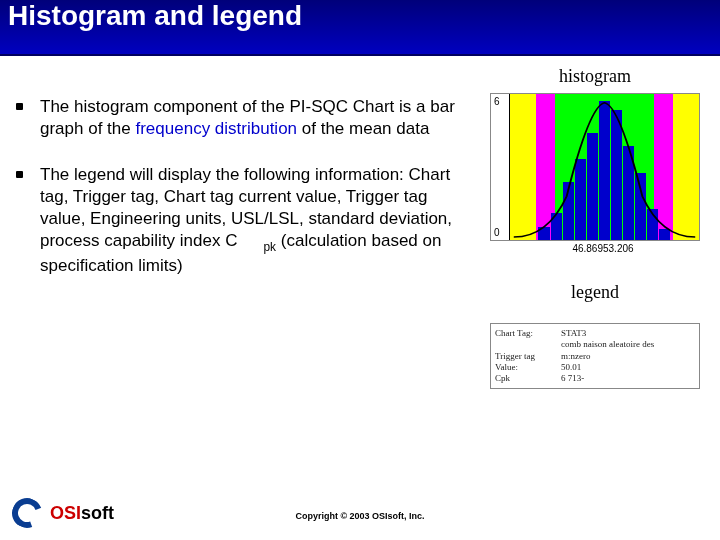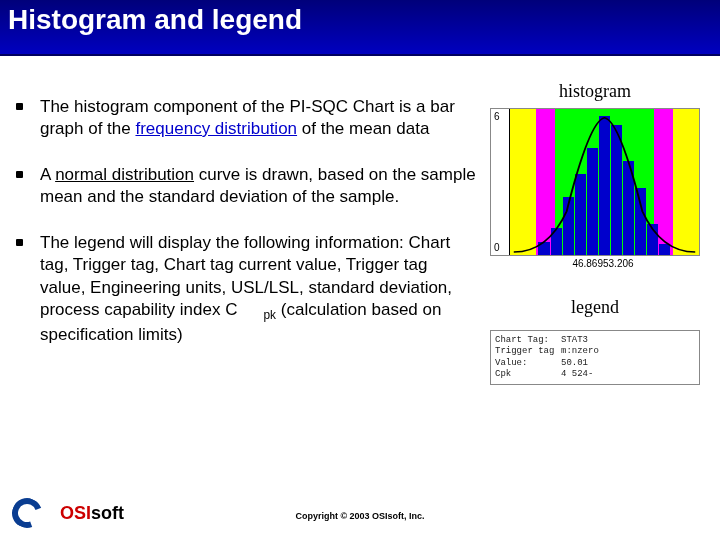--- a/index.html
+++ b/index.html
@@ -9,22 +9,22 @@
     font-family: Arial, Helvetica, sans-serif;
     background: #fff;
     position: relative;
     overflow: hidden;
   }
   .title-bar {
     background: #00007a;
     background: linear-gradient(#00007a, #0000c0);
     height: 56px;
     display: flex;
-    align-items: flex-end;
-    padding: 18px 8px;
+    align-items: flex-start;
+    padding: 0 8px;
     border-bottom: 2px solid #000060;
   }
   .title-bar h1 {
     color: #fff;
     font-size: 28px;
     font-weight: bold;
   }
   .content {
     display: flex;
     flex-direction: row;
@@ -50,32 +50,32 @@
     content: "";
     position: absolute;
     left: 4px;
     top: 7px;
     width: 7px;
     height: 7px;
     background: #000;
     border-radius: 1px;
   }
   .underline { text-decoration: underline; }
-  .link { color: #0000cc; text-decoration: underline; }
+  .link { color: #0000cc; }
   sub { font-size: 0.7em; vertical-align: sub; padding-left: 26px; }
   .right {
     flex: 1;
     display: flex;
     flex-direction: column;
     align-items: center;
   }
   .serif-label {
     font-family: "Times New Roman", serif;
     font-size: 18px;
-    margin: 19px 0 6px 0;
+    margin: 4px 0 6px 0;
   }
   .chart-box {
     width: 210px;
   }
   .chart-inner {
     border: 1px solid #888;
     position: relative;
     height: 148px;
     display: flex;
   }
@@ -127,46 +127,46 @@
   }
   .x-axis {
     display: flex;
     justify-content: center;
     font-size: 10px;
     padding: 2px 2px 0 18px;
   }
   .legend-box {
     border: 1px solid #888;
     width: 210px;
-    font-family: Liberation Mono, monospace;
+    font-family: Liberation Serif, serif;
     font-size: 9px;
     line-height: 1.25;
     padding: 4px;
     color: #222;
-    margin-top: 6px;
+    margin-top: 14px;
   }
   .legend-row { display: flex; white-space: nowrap; overflow: hidden; }
   .legend-row span.k { width: 66px; flex: none; }
   .footer {
     position: absolute;
     bottom: 19px;
     left: 0;
     width: 100%;
     text-align: center;
     font-size: 9px;
     font-weight: bold;
     color: #000;
   }
   .logo {
     position: absolute;
     left: 10px;
     bottom: 10px;
     display: flex;
     align-items: center;
-    gap: 16px;
+    gap: 6px;
   }
   .logo-swirl {
     width: 34px; height: 34px;
     position: relative;
   }
   .logo-swirl::before {
     content: "";
     position: absolute;
     left: 2px; top: 2px; right: 2px; bottom: 2px;
     border: 6px solid #0a3d91;
@@ -186,23 +186,20 @@
 
 <div class="title-bar">
   <h1>Histogram and legend</h1>
 </div>
 
 <div class="content">
   <div class="left">
     <ul class="bullets">
       <li>
         <span>The histogram component of the PI-SQC Chart is a bar graph of the </span><span class="link">frequency distribution</span><span> of the mean data</span>
-      </li>
-      <li>
-        <span>A </span><span class="underline">normal distribution</span><span> curve is drawn, based on the sample mean and the standard deviation of the sample.</span>
       </li>
       <li>
         <span>The legend will display the following information: Chart tag, Trigger tag, Chart tag current value, Trigger tag value, Engineering units, USL/LSL, standard deviation, process capability index C</span><sub>pk</sub><span> (calculation based on specification limits)</span>
       </li>
     </ul>
   </div>
 
   <div class="right">
     <div class="serif-label">histogram</div>
     <div class="chart-box">
@@ -241,30 +238,34 @@
       </div>
     </div>
 
     <div class="serif-label" style="margin-top:28px">legend</div>
     <div class="legend-box" id="legend-box">
         <div class="legend-row">
           <span class="k">Chart Tag:</span>
           <span>STAT3</span>
         </div>
         <div class="legend-row">
+          <span class="k"></span>
+          <span>comb naison aleatoire des</span>
+        </div>
+        <div class="legend-row">
           <span class="k">Trigger tag</span>
           <span>m:nzero</span>
         </div>
         <div class="legend-row">
           <span class="k">Value:</span>
           <span>50.01</span>
         </div>
         <div class="legend-row">
           <span class="k">Cpk</span>
-          <span>4 524-</span>
+          <span>6 713-</span>
         </div>
       </div>
   </div>
 </div>
 
 <div class="logo">
   <div class="logo-swirl"></div>
   <div class="logo-text">
     <span class="accent">OSI</span><span>soft</span>
   </div>

